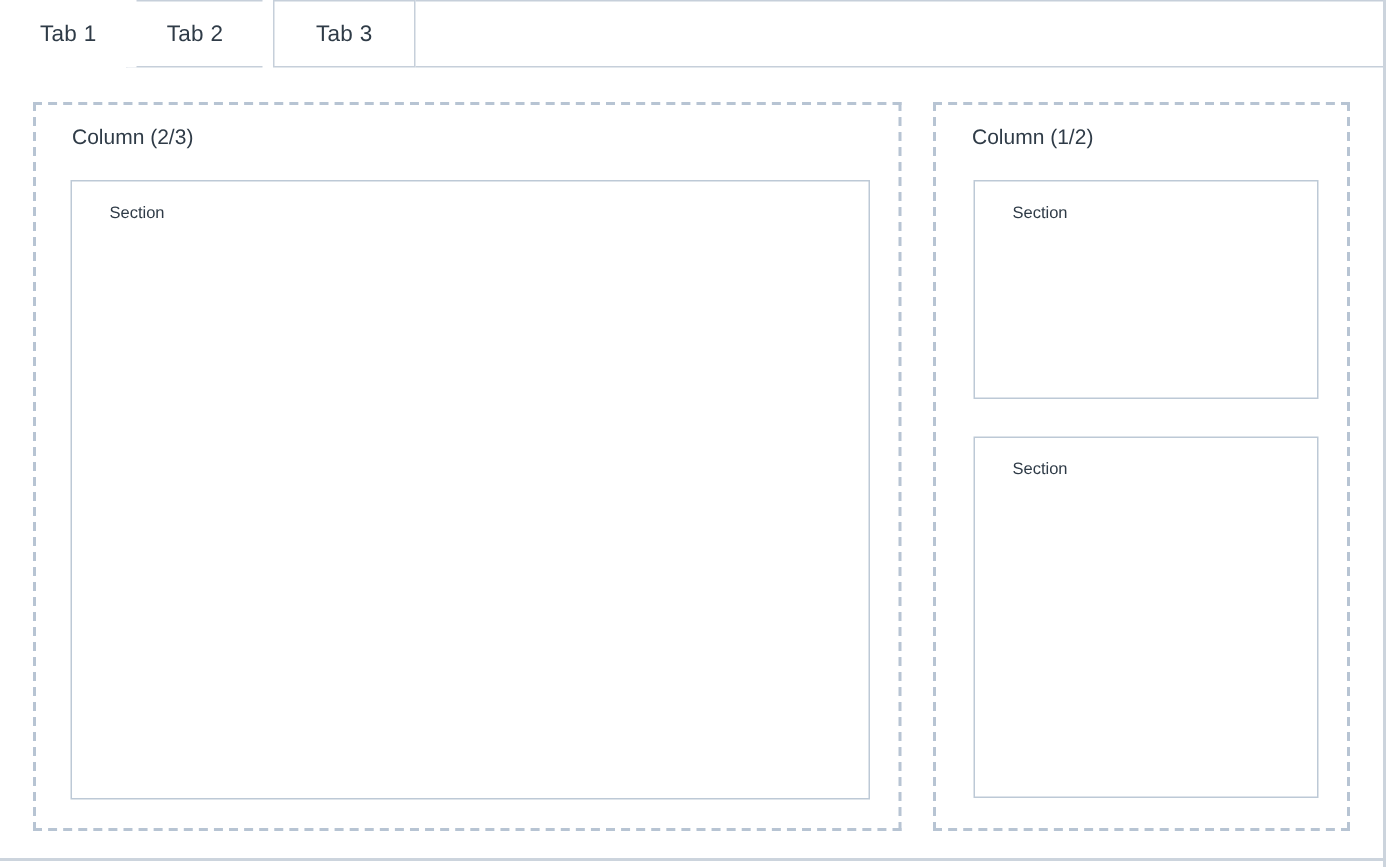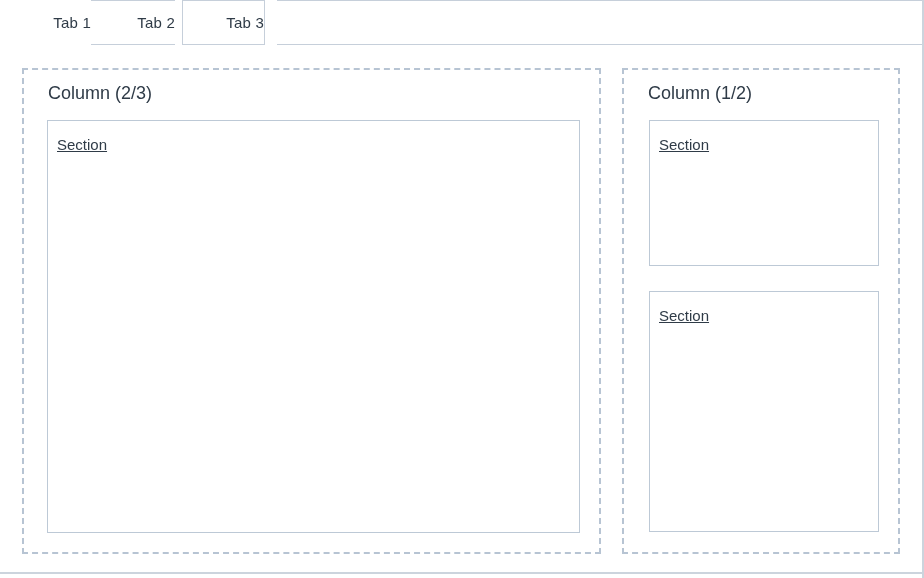--- a/index.html
+++ b/index.html
@@ -19,58 +19,58 @@
     background: #ccd4dd;
   }
   .frame-bottom {
     position: absolute; left: 0; top: 572px; width: 924px; height: 1.5px;
     background: #ccd4dd;
   }
   
   .tabbar { position: absolute; left: 0; top: 0; width: 924px; height: 45px; }
   .tab {
     position: absolute; top: 0; height: 45px;
-    display: flex; align-items: center; justify-content: flex-end;
+    display: flex; align-items: center; justify-content: center;
     font-size: 15px; letter-spacing: 0.2px;
     background: #ffffff; cursor: pointer;
   }
   .tab-1 { left: 0; width: 91px; z-index: 2; }           
   .tab-2 {
     left: 84px; width: 91px;
     border: 1.5px solid #c6cfda; border-right: none;
   }
   .tab-3 {
-    left: 182px; width: 83px;
+    left: 182px; width: 95px;
     border: 1.5px solid #c6cfda;
   }
   .tab-filler {
     position: absolute; left: 277px; top: 0; width: 646px; height: 45px;
     border-top: 1.5px solid #c6cfda; border-bottom: 1.5px solid #c6cfda;
   }
   
   .column {
     position: absolute; top: 68px; height: 486px;
     border: 2px dashed #b7c4d3;
     background: #ffffff;
   }
   .column-left  { left: 22px;  width: 579px; }
   .column-right { left: 622px; width: 278px; }
   .column-label {
     position: absolute; left: 24px; top: 13px;
-    font-size: 18px; white-space: nowrap;
+    font-size: 14px; white-space: nowrap;
   }
   
   .section {
     position: absolute;
     border: 1.5px solid #bdc9d6;
     background: #ffffff;
   }
   .section-label {
-    position: absolute; left: 9px; top: 15px;
-    font-size: 15px; white-space: nowrap; text-decoration: underline;
+    position: absolute; left: 25px; top: 15px;
+    font-size: 11px; white-space: nowrap;
   }
   .sec-left-main  { left: 23px; top: 50px;  width: 533px; height: 413px; }
   .sec-right-top  { left: 25px; top: 50px;  width: 230px; height: 146px; }
   .sec-right-bot  { left: 25px; top: 221px; width: 230px; height: 241px; }
 </style>
 </head>
 <body>
 
 <div class="page">
 

